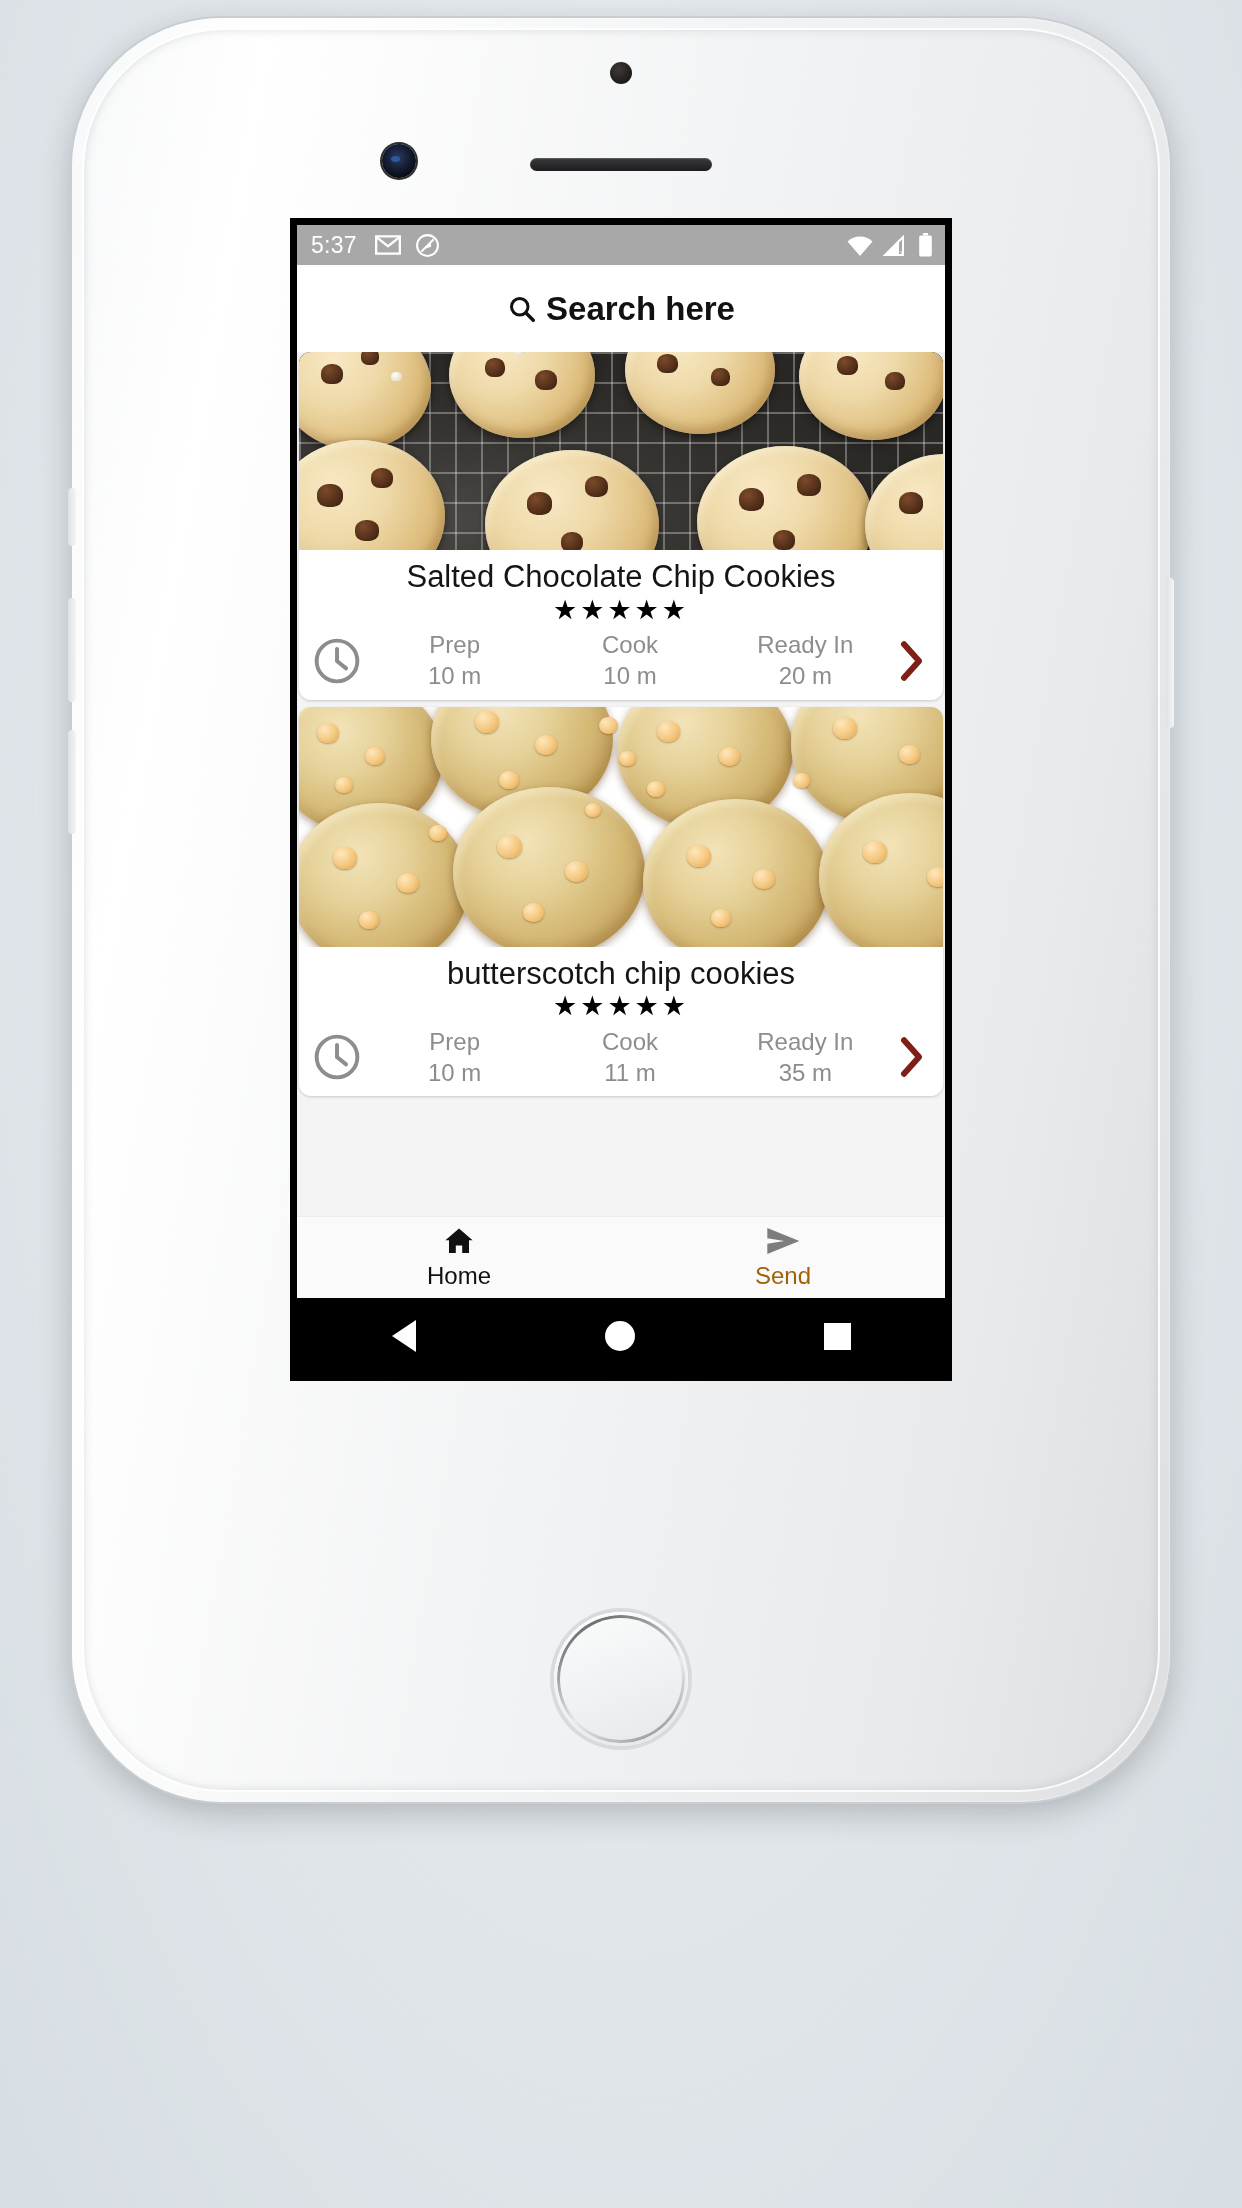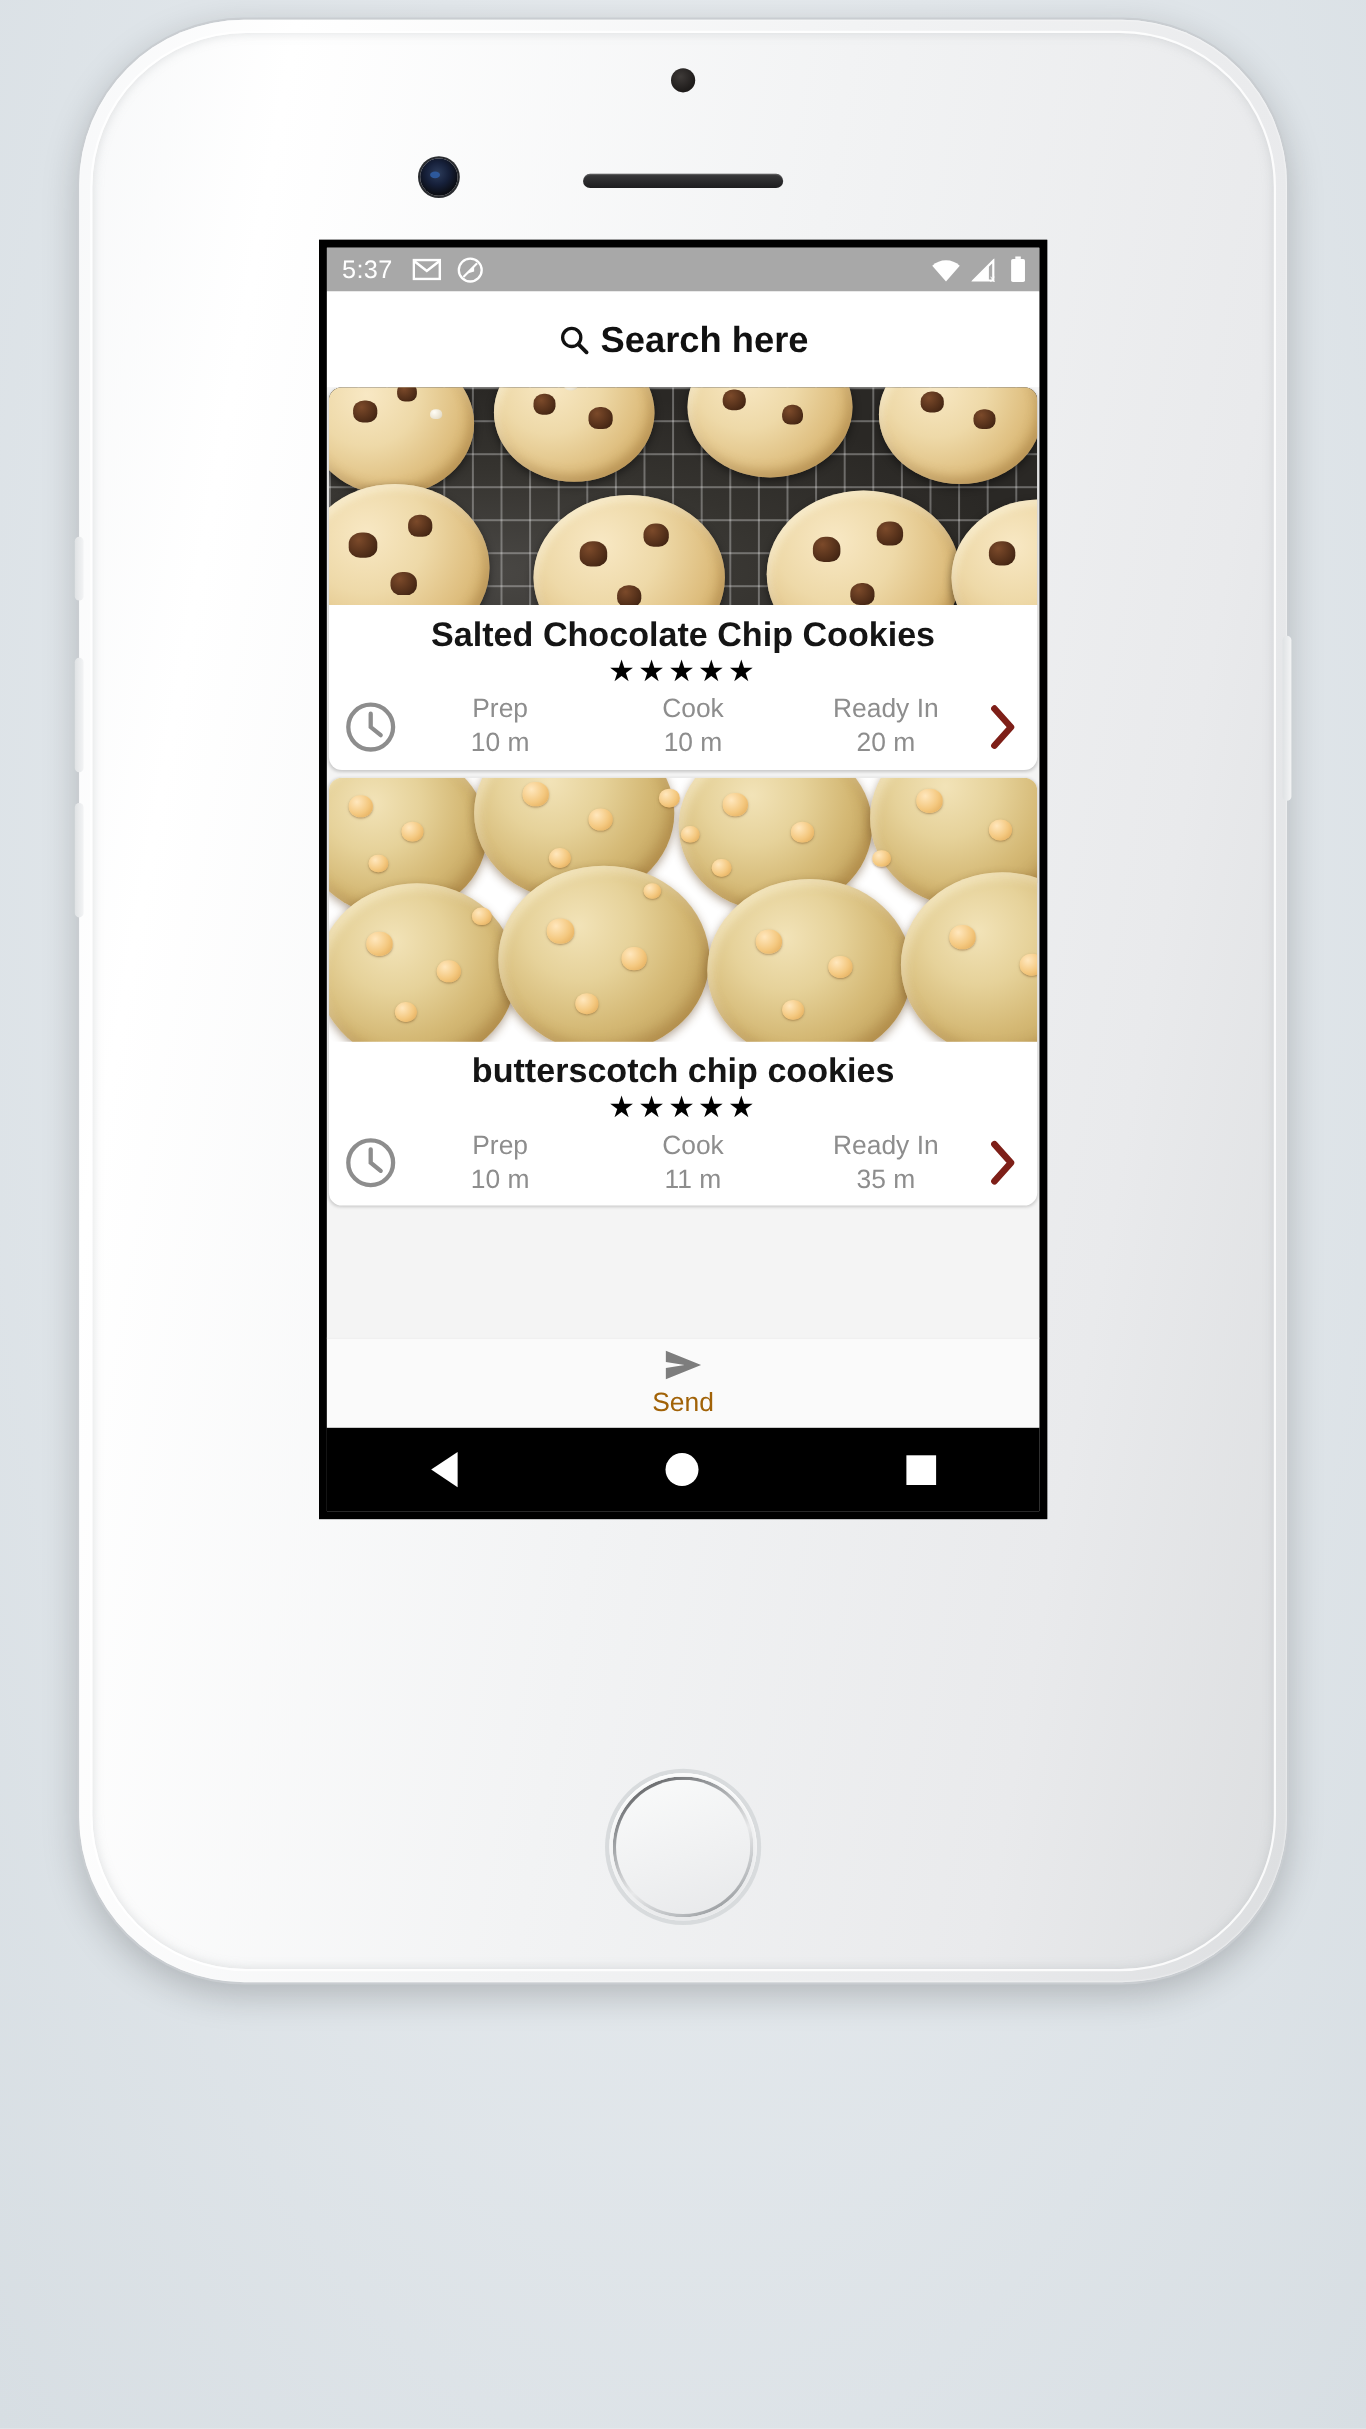--- a/index.html
+++ b/index.html
@@ -173,21 +173,21 @@
   .bchip {
     position:absolute; border-radius:48%;
     background:radial-gradient(circle at 34% 30%, #ffe7bd, #f4c87f 55%, #dfa551 100%);
     box-shadow:0 1px 2px rgba(120,75,25,.5);
   }
 
   
   .card-body { padding:6px 0 8px; }
   .card-title {
     text-align:center; font-size:31px; color:#151515;
-    line-height:1.15; padding:3px 8px 0;font-weight:bold;
+    line-height:1.15; padding:3px 8px 0;
   }
   .stars {
     text-align:center; font-size:27px; color:#000;
     letter-spacing:3px; line-height:1.1; margin-top:1px;
   }
   .meta-row {
     display:flex; align-items:center;
     padding:5px 10px 0 12px;
   }
   .clock-icon { flex:0 0 auto; margin-right:4px; }
@@ -450,20 +450,28 @@
                   <path d="M4.5 3.5 13 13l-8.5 9.5" fill="none" stroke="#7e1f18" stroke-width="3.4" stroke-linecap="round" stroke-linejoin="round"></path>
                 </svg>
               </span>
             </div>
           </div>
         </div>
 
       </div>
 
       <div class="tabbar">
+        <div class="tab active">
+          <span>
+            <svg class="icon-svg" width="32" height="30" viewBox="0 0 24 22">
+              <path d="M12 1.6 1.8 10.4h2.7V20h5.1v-5.6h4.8V20h5.1v-9.6h2.7z" fill="#111"></path>
+            </svg>
+          </span>
+          <span class="tab-label">Home</span>
+        </div>
         <div class="tab">
           <span>
             <svg class="icon-svg" width="36" height="30" viewBox="0 0 26 22">
               <path d="M1.5 1.5 25 11 1.5 20.5V13L14 11 1.5 9z" fill="#7d7d7d"></path>
             </svg>
           </span>
           <span class="tab-label">Send</span>
         </div>
       </div>
 

